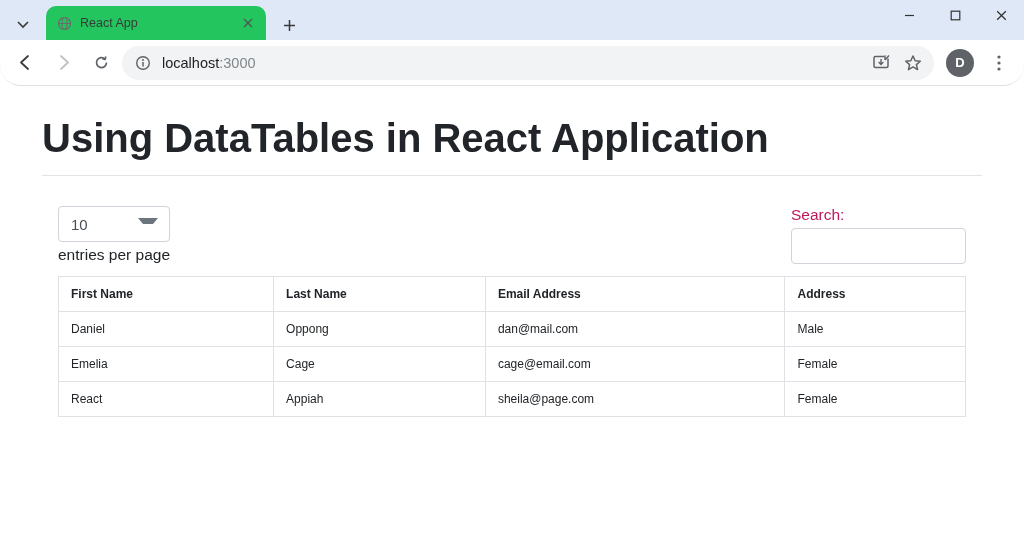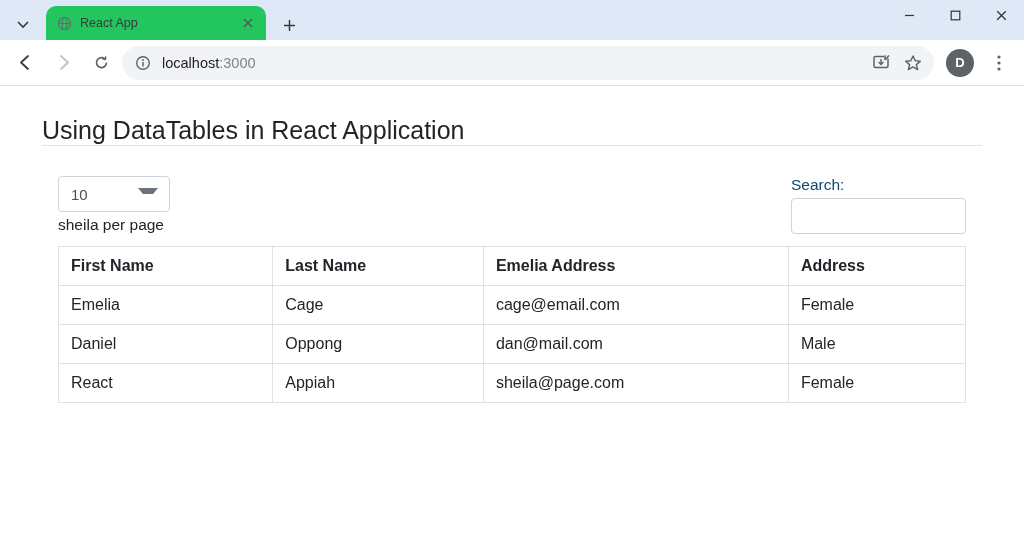--- a/index.html
+++ b/index.html
@@ -70,20 +70,21 @@
   .win-btn svg { width:11px; height:11px; }
 
   .addr-row {
     background:#fff;
     height: 46px;
     display:flex;
     align-items:center;
     padding: 0 8px;
     gap: 4px;
     border-bottom: 1px solid #e0e0e0;
+    border-radius: 21px;
   }
   .nav-btn {
     width:34px; height:34px;
     display:flex; align-items:center; justify-content:center;
     color:#5f6368;
     border-radius:50%;
   }
   .nav-btn.disabled { color:#b7b7b7; }
   .addr-bar {
     flex:1;
@@ -114,24 +115,24 @@
   .kebab {
     width:34px; height:34px; display:flex; align-items:center; justify-content:center;
     color:#5f6368;
   }
 
   
   .page {
     padding: 30px 42px 20px 42px;
   }
   .page-title {
-    font-size: 25px;
-    font-weight: 400;
+    font-size: 40px;
+    font-weight: 700;
     color:#212529;
-    margin-bottom: 0;
+    margin-bottom: 14px;
   }
   .hr {
     border: none;
     border-top: 1px solid #e3e3e3;
     margin-bottom: 30px;
   }
 
   .dt-wrap {
     padding: 0 16px;
   }
@@ -163,34 +164,34 @@
     right:12px; top:50%;
     width:10px; height:6px;
     transform:translateY(-50%);
     background: none;
     border-left:5px solid transparent;
     border-right:5px solid transparent;
     border-top:6px solid #6c757d;
     pointer-events:none;
   }
   .search-block { display:flex; flex-direction:column; gap:4px; align-items:flex-start; }
-  .search-block label { font-size:15.5px; color:#0c4a6e; }
+  .search-block label { font-size:15.5px; color:#be185d; }
   .search-input {
     width: 175px;
     height: 36px;
     border:1px solid #ced4da;
     border-radius:4px;
     padding:0 10px;
     font-size:15px;
   }
 
   table.dt {
     width:100%;
     border-collapse:collapse;
-    font-size:16px;
+    font-size:12px;
   }
   table.dt th, table.dt td {
     border:1px solid #dee2e6;
     padding: 10px 12px;
     text-align:left;
   }
   table.dt th {
     font-weight:700;
     color:#212529;
   }
@@ -339,49 +340,49 @@
   <hr class="hr">
 
   <div class="dt-wrap">
     <div class="dt-top">
       <div class="len-block">
         <span class="len-select-wrap">
           <select class="len-select">
             <option>10</option>
           </select>
         </span>
-        <span>sheila per page</span>
+        <span>entries per page</span>
       </div>
       <div class="search-block">
         <label>Search:</label>
         <input class="search-input" type="text" value="" style="">
       </div>
     </div>
 
     <table class="dt">
       <thead>
         <tr>
           <th>First Name</th>
           <th>Last Name</th>
-          <th>Emelia Address</th>
+          <th>Email Address</th>
           <th>Address</th>
         </tr>
       </thead>
       <tbody>
         <tr>
+          <td>Daniel</td>
+          <td>Oppong</td>
+          <td>dan@mail.com</td>
+          <td>Male</td>
+        </tr>
+        <tr>
           <td>Emelia</td>
           <td>Cage</td>
           <td>cage@email.com</td>
           <td>Female</td>
-        </tr>
-        <tr>
-          <td>Daniel</td>
-          <td>Oppong</td>
-          <td>dan@mail.com</td>
-          <td>Male</td>
         </tr>
         <tr>
           <td>React</td>
           <td>Appiah</td>
           <td>sheila@page.com</td>
           <td>Female</td>
         </tr>
       </tbody>
     </table>
 

